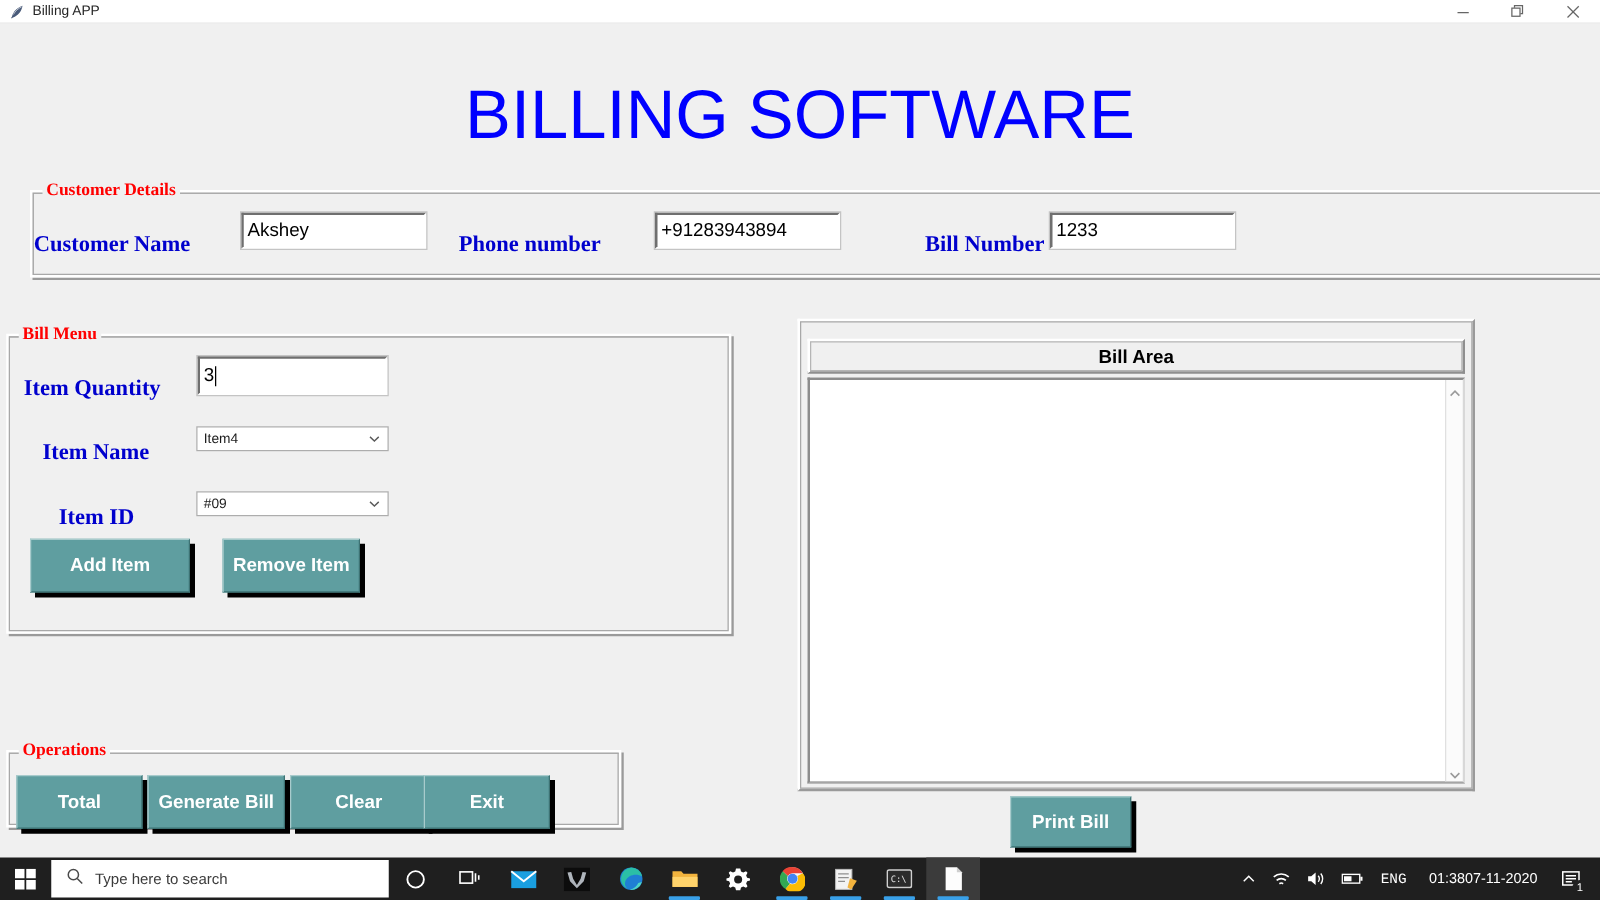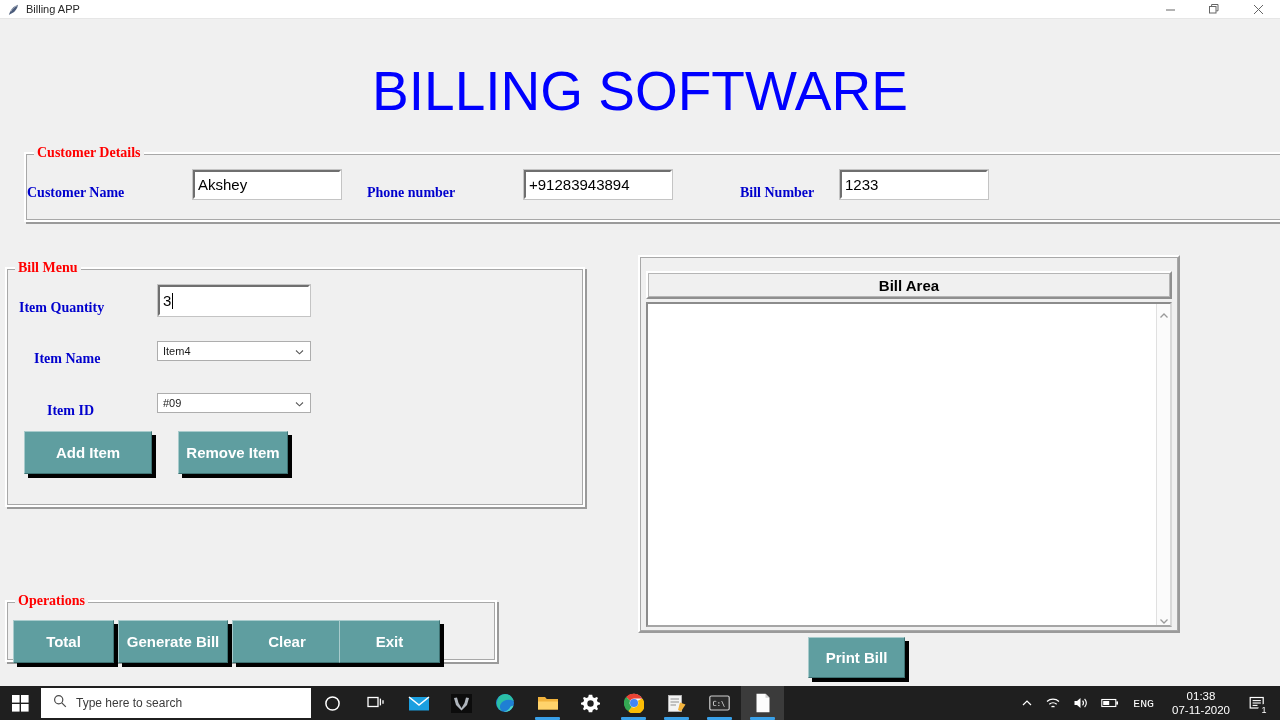--- a/index.html
+++ b/index.html
@@ -67,21 +67,21 @@
     font-size: 14px;
     white-space: nowrap;
   }
 
   
   .blabel {
     position: absolute;
     color: #0000cd;
     font-family: "Liberation Serif", serif;
     font-weight: bold;
-    font-size: 14px;
+    font-size: 18px;
     white-space: nowrap;
   }
 
   
   .entry {
     position: absolute;
     background: #ffffff;
     border-top: 2px solid #6f6f6f;
     border-left: 2px solid #6f6f6f;
     border-right: 2px solid #ffffff;
@@ -223,21 +223,21 @@
   .tray-item {
     display: flex; align-items: center; justify-content: center;
     height: 34px; padding: 0 6px;
   }
   .tray-lang {
     font-size: 11.5px; color: #ffffff;
     font-family: Liberation Mono, monospace;
     padding: 0 8px;
   }
   #clock {
-    display: flex; flex-direction: column; align-items: center; justify-content: center;
+    display: flex; flex-direction: row; align-items: center; justify-content: center;
     height: 34px; padding: 0 10px;
     color: #ffffff; font-size: 11.5px; line-height: 14px;
     font-family: "Liberation Sans", sans-serif;
   }
   #notif {
     position: relative;
     display: flex; align-items: center; justify-content: center;
     width: 34px; height: 34px;
   }
   #notif .badge {

